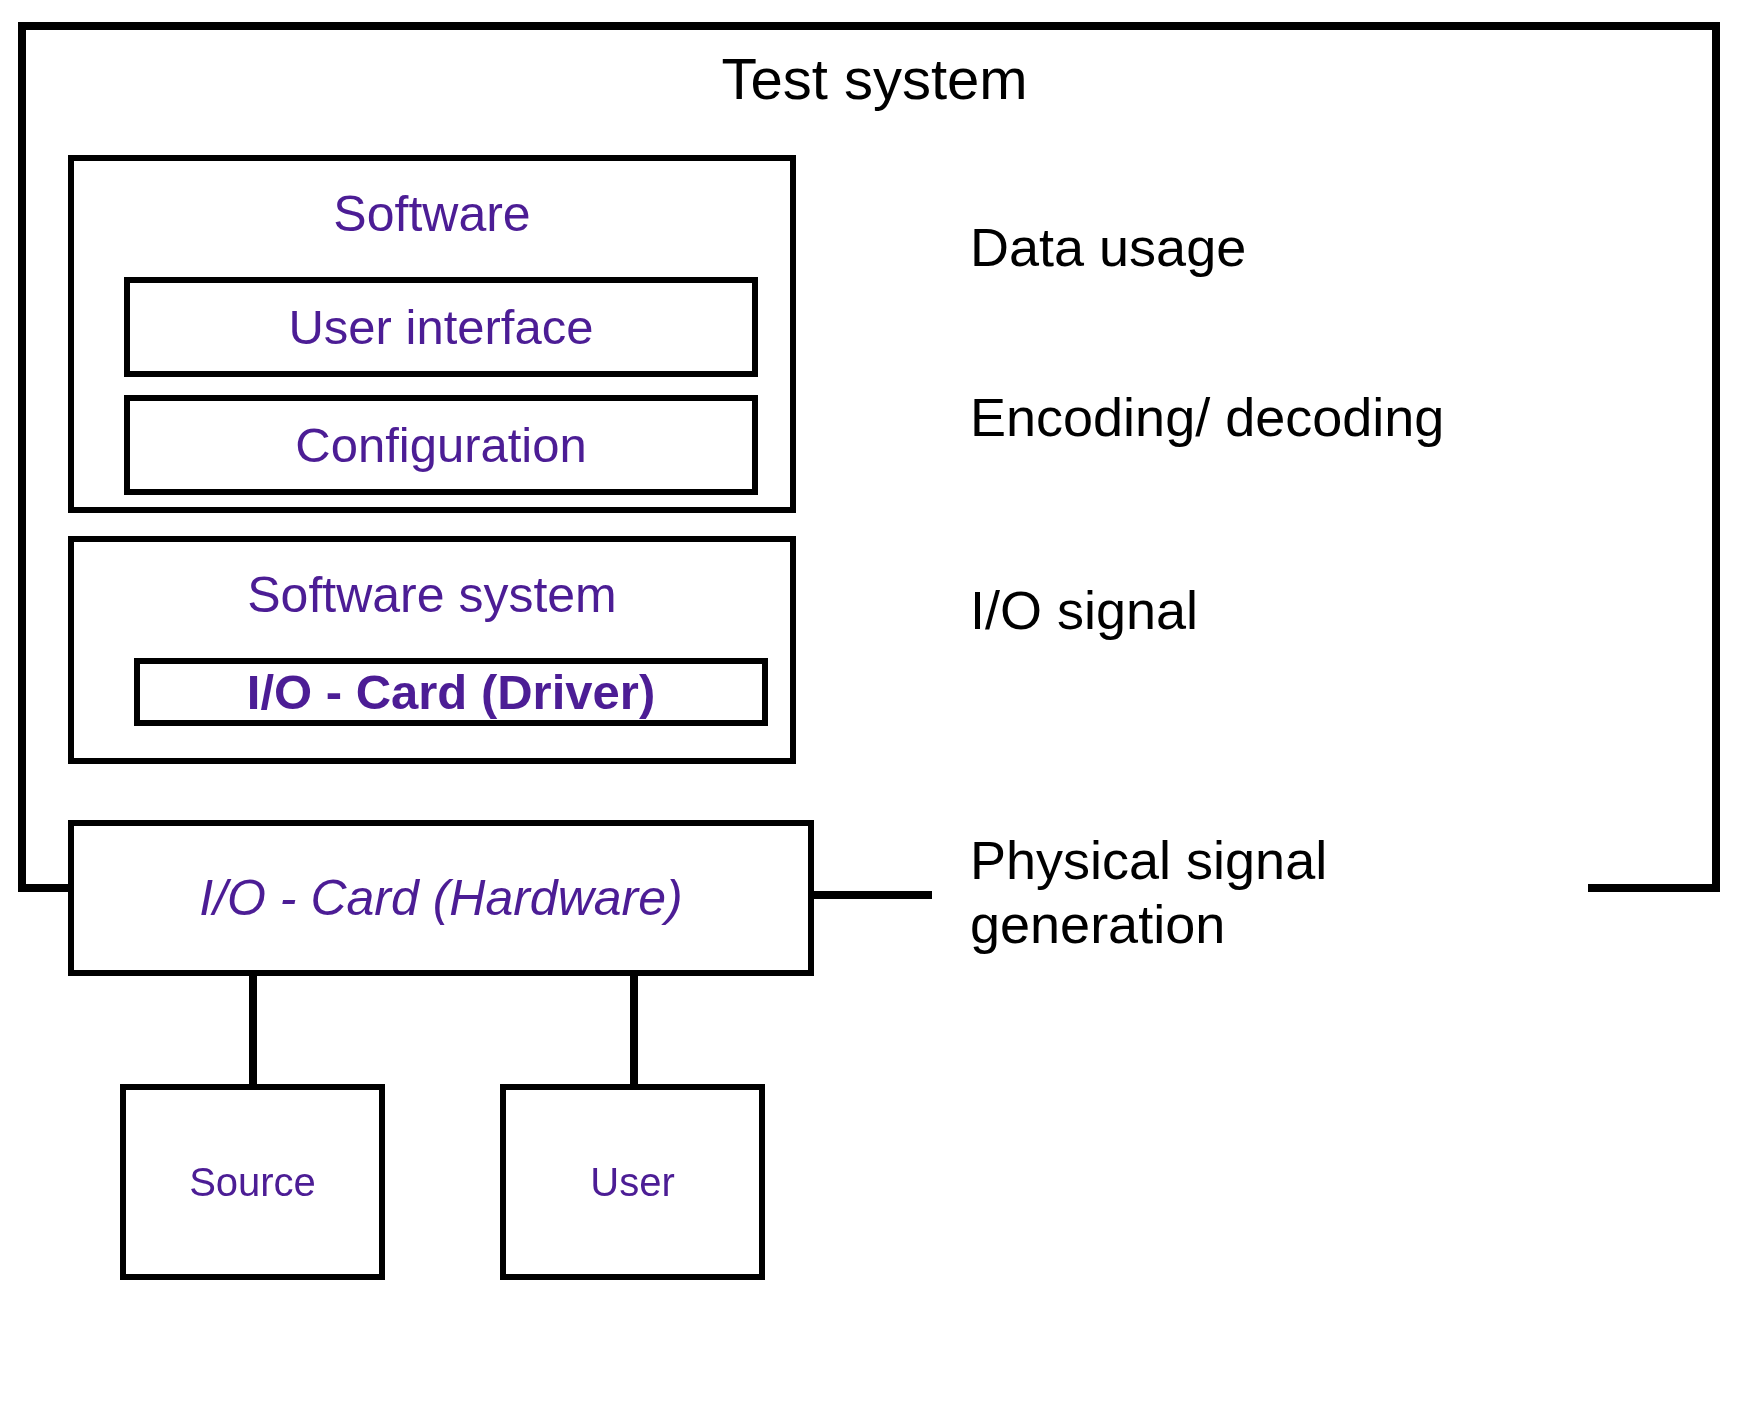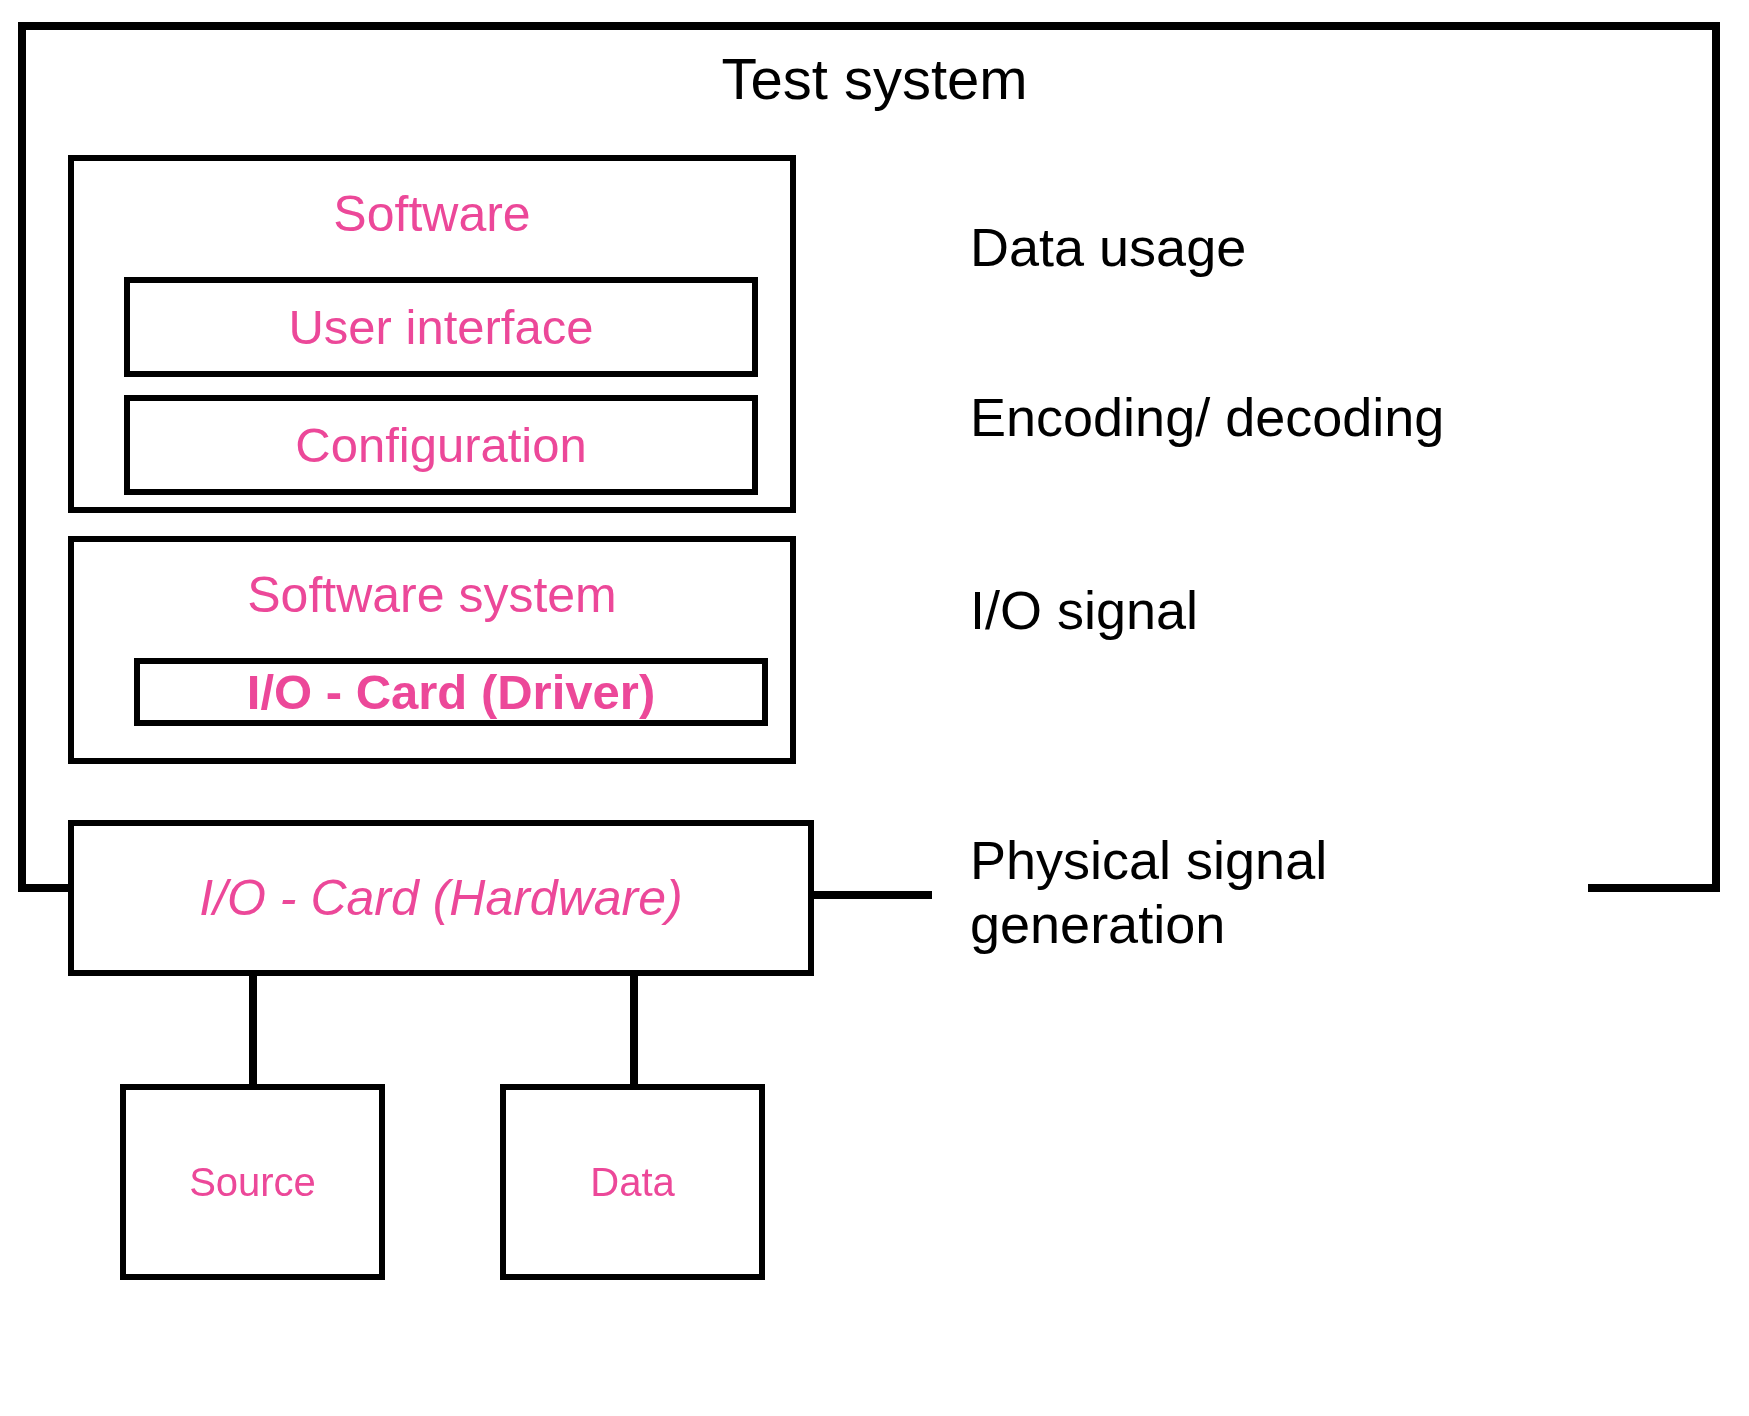--- a/index.html
+++ b/index.html
@@ -27,21 +27,21 @@
     border: 6px solid #000000;
     background: #ffffff;
   }
   .box-label {
     position: absolute;
     left: 0;
     right: 0;
     text-align: center;
     white-space: nowrap;
     font-family: "Liberation Sans", sans-serif;
-    color: #ec4899;
+    color: #4c1d95;
   }
 
   
   .frame-edge {
     position: absolute;
     background: #000000;
   }
 
   
   #outer-title {
@@ -183,21 +183,21 @@
 
   <div class="conn-v" id="conn-source"></div>
   <div class="conn-v" id="conn-sink"></div>
   <div class="conn-h" id="conn-right"></div>
 
   <div class="box" id="source-box">
     <div class="box-label leaf-label">Source</div>
   </div>
 
   <div class="box" id="sink-box">
-    <div class="box-label leaf-label">Data</div>
+    <div class="box-label leaf-label">User</div>
   </div>
 
   <div class="stage-label" id="stage-data-usage">Data usage</div>
   <div class="stage-label" id="stage-encoding">Encoding/ decoding</div>
   <div class="stage-label" id="stage-io-access">I/O signal</div>
   <div class="stage-label" id="stage-physical">Physical signal generation</div>
 
 </div>
 
 </body></html>

